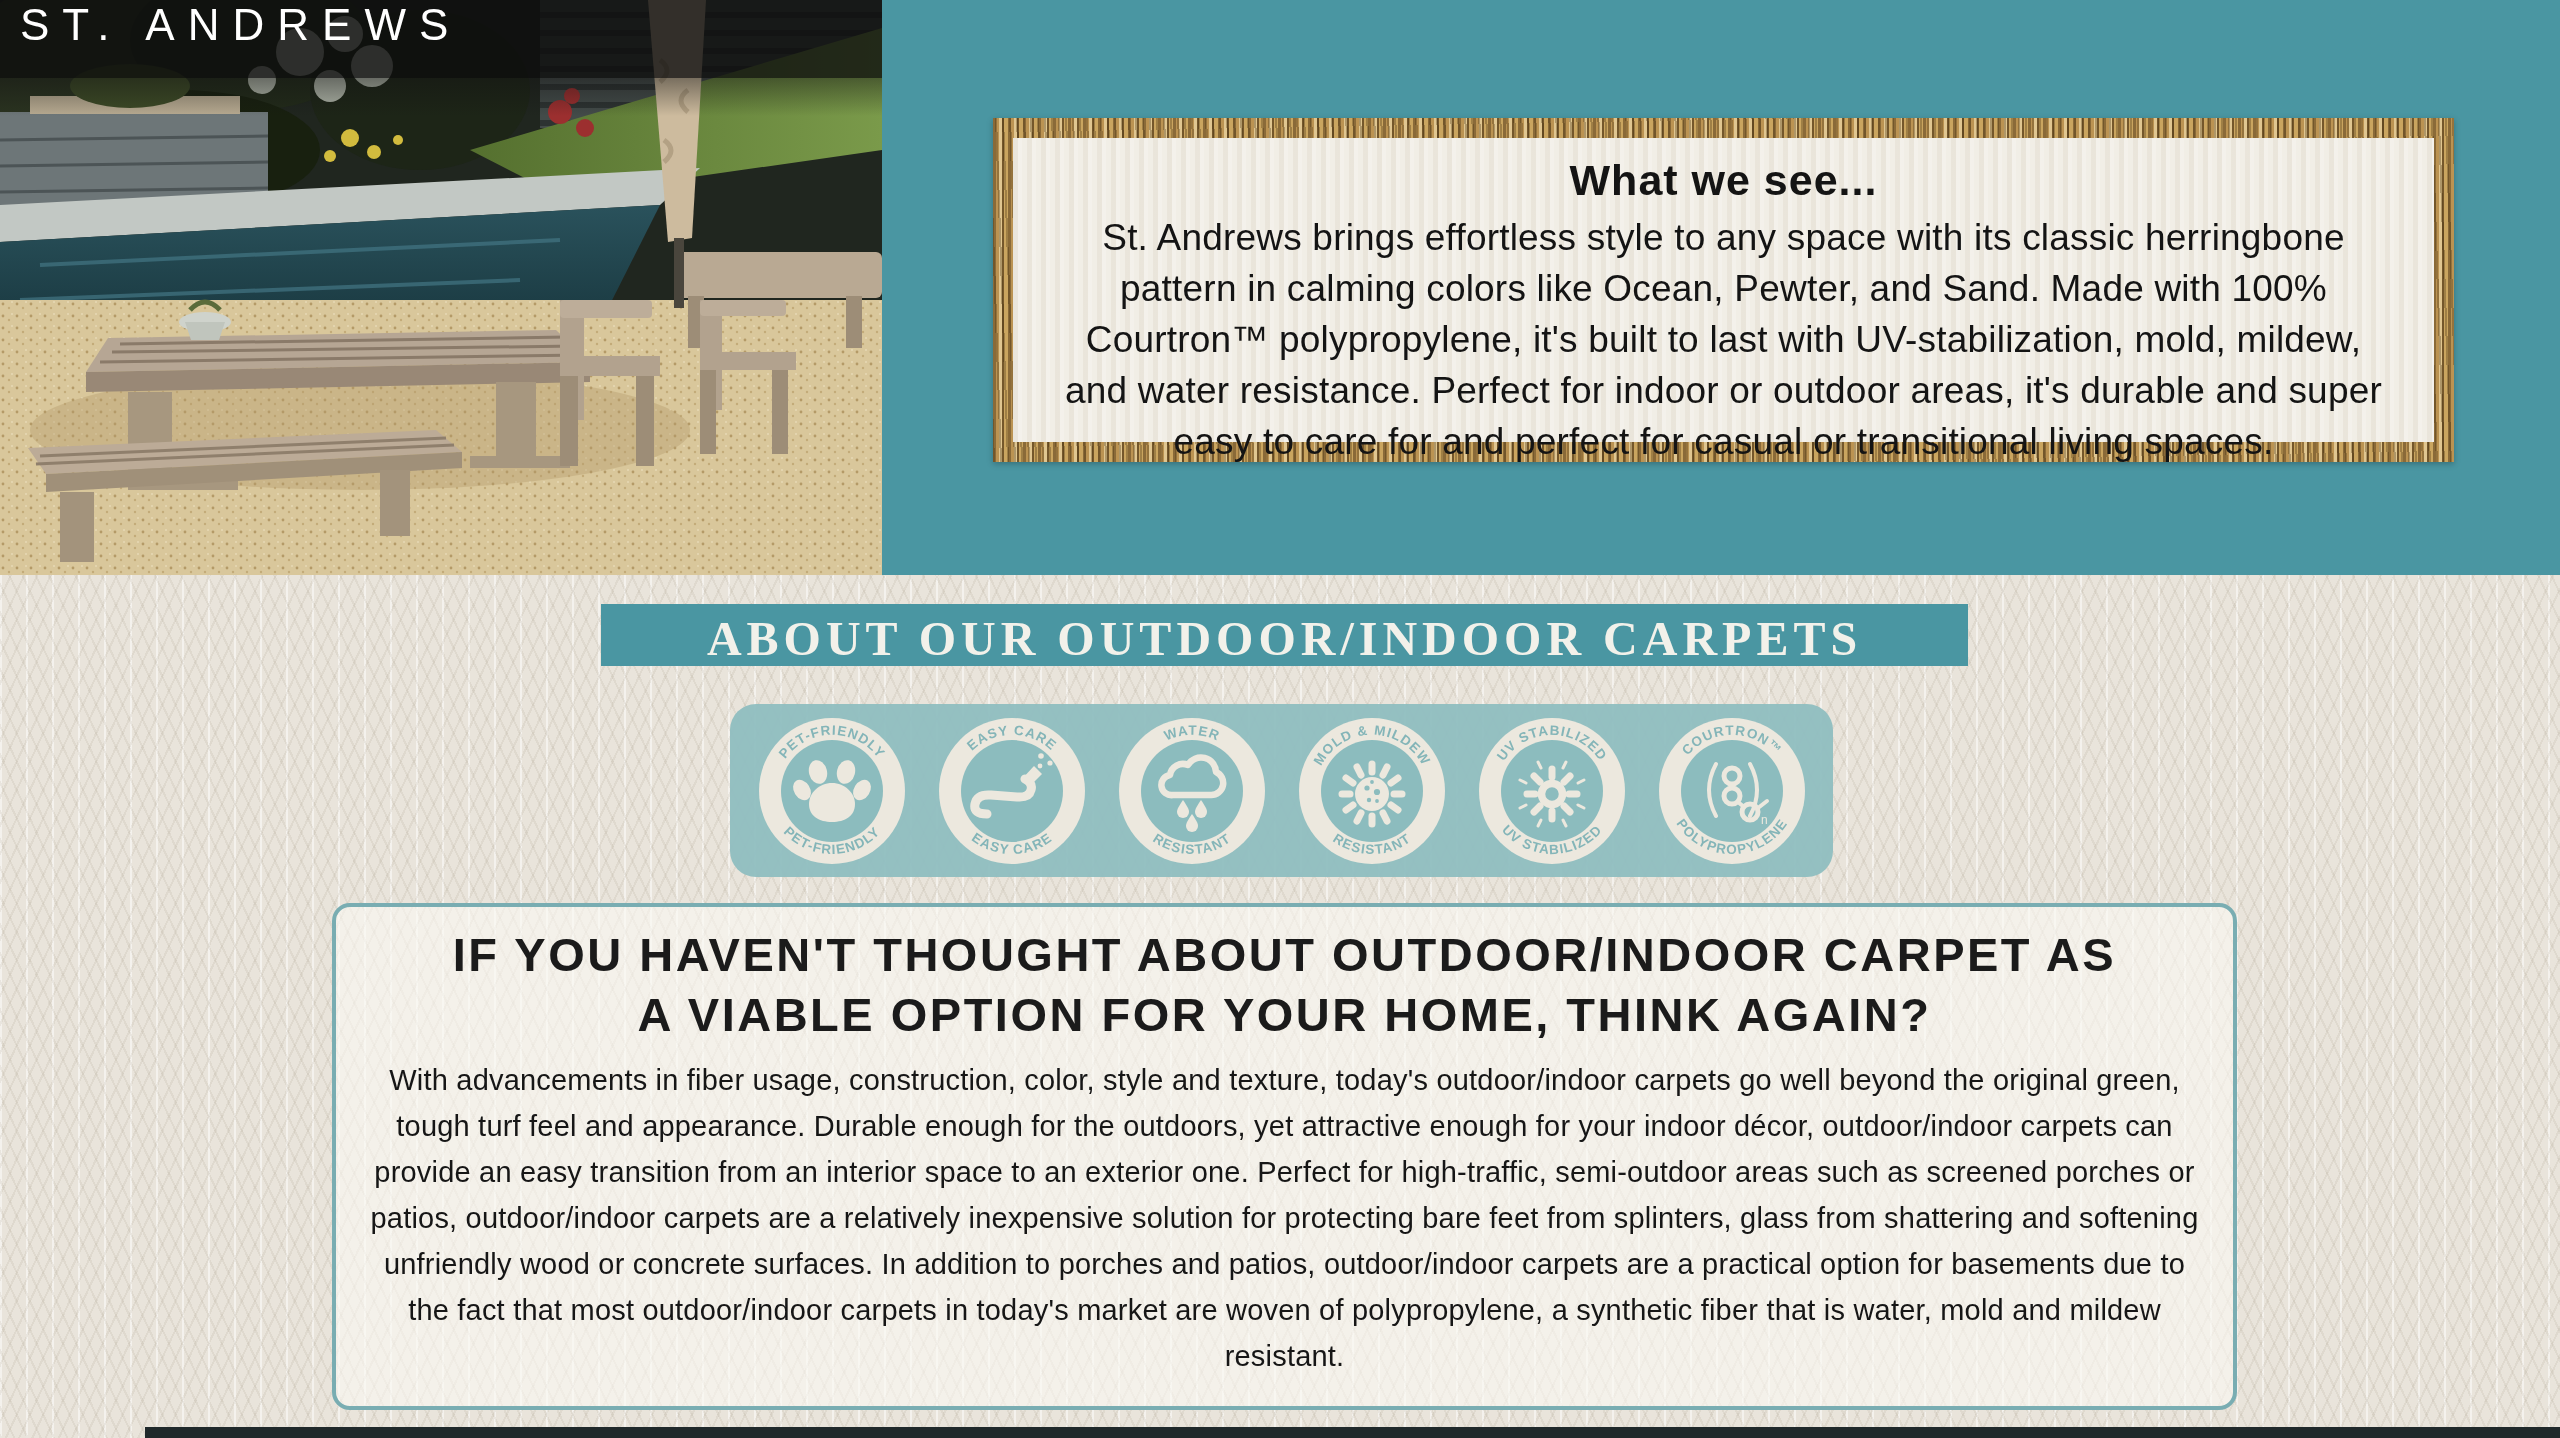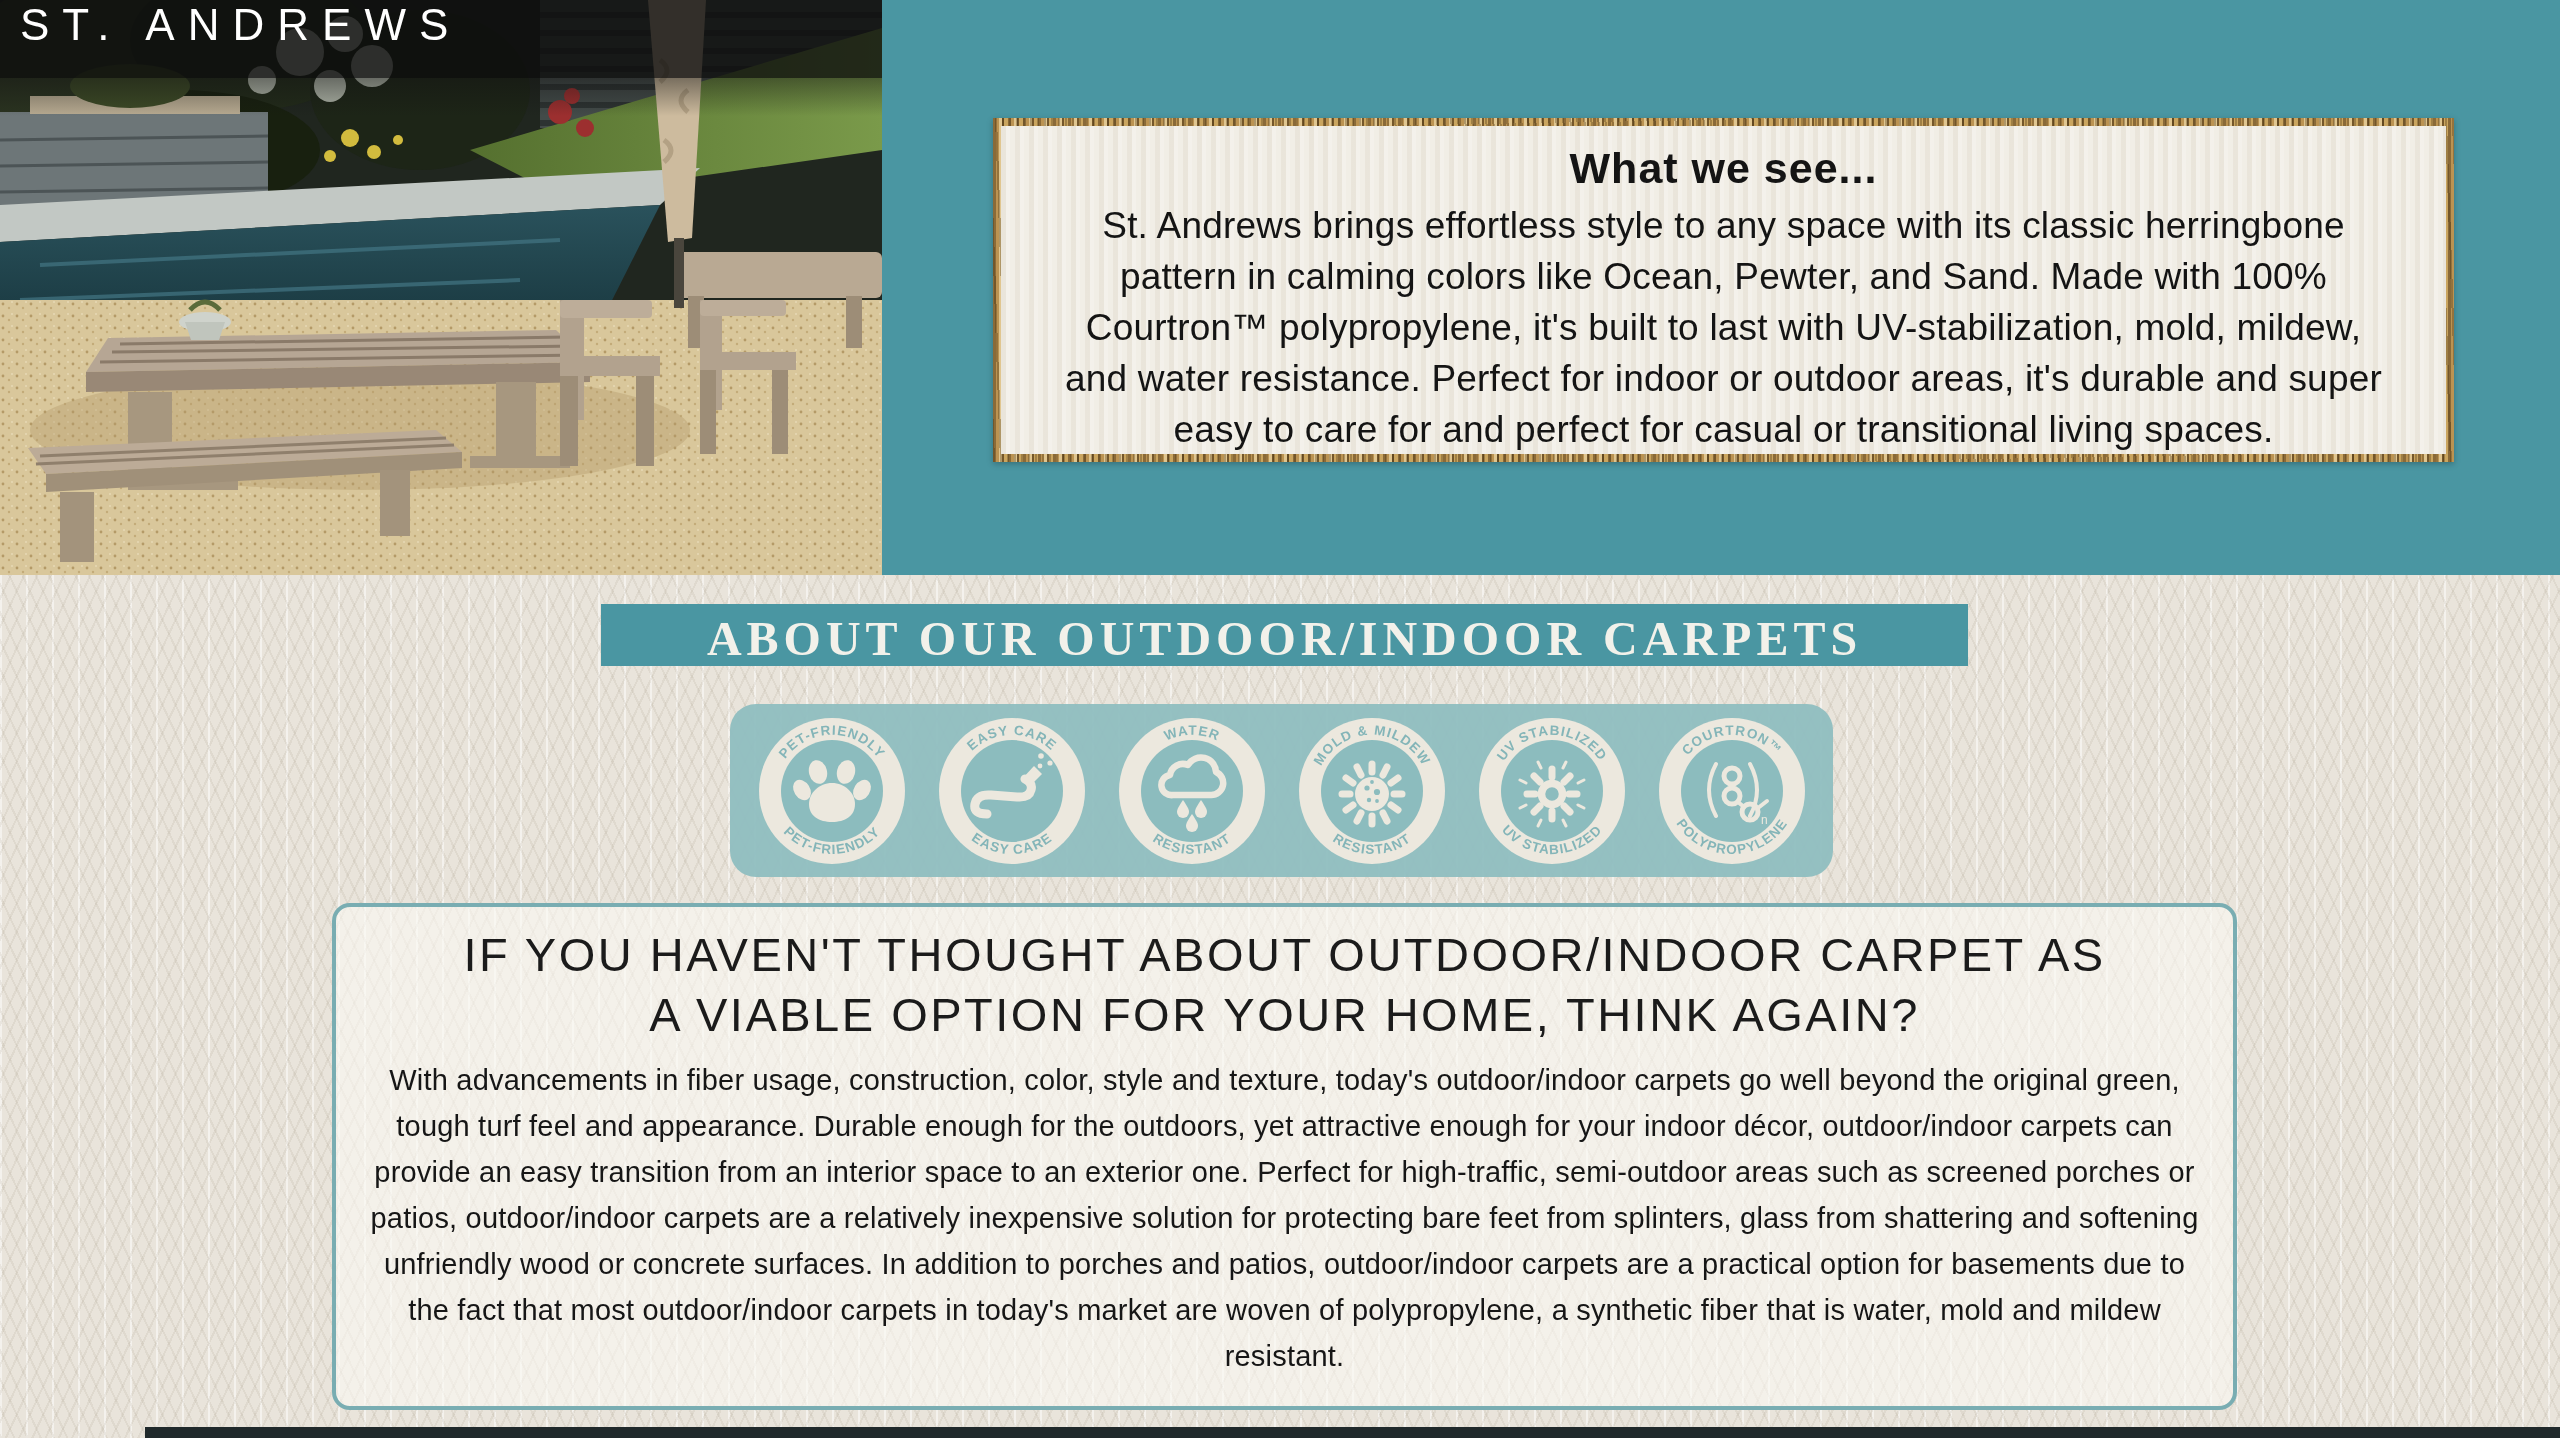--- a/index.html
+++ b/index.html
@@ -21,21 +21,21 @@
     position: absolute; left: 0; top: 0; width: 882px; height: 78px;
     background: rgba(12,12,12,.8); display: flex; padding-left: 20px;
   }
   .title-fade { position: absolute; left: 0; top: 78px; width: 882px; height: 38px;
     background: linear-gradient(rgba(18,18,18,.45), rgba(18,18,18,0)); }
   .hero-title { color: #fff; font-size: 44px; font-weight: 400; letter-spacing: 13px; white-space: nowrap; }
 
   
   .wws-card {
     position: absolute; left: 993px; top: 118px; width: 1461px; height: 344px;
-    padding: 8px;
+    padding: 20px;
     background:
       repeating-linear-gradient(88deg, rgba(60,40,10,.30) 0 2px, transparent 2px 7px),
       repeating-linear-gradient(90deg, #8a6a38 0 3px, #bb9352 3px 6px, #e0c690 6px 9px, #74572b 9px 11px, #caa55f 11px 15px);
     box-shadow: 0 2px 6px rgba(0,0,0,.25);
   }
   .wws-inner {
     width: 100%; height: 100%;
     background:
       repeating-linear-gradient(90deg, rgba(170,150,120,.10) 0 5px, rgba(255,255,255,.20) 5px 9px, transparent 9px 14px),
       #f1eee6;
@@ -63,21 +63,21 @@
   .badge { width: 150px; height: 150px; flex: 0 0 auto; }
   .arcText { font-family: "Liberation Sans", sans-serif; font-weight: 700; font-size: 13.5px; letter-spacing: 1.1px; fill: #84b5b8; }
 
   
   .info-card {
     position: absolute; left: 332px; top: 903px; width: 1905px; height: 507px;
     border: 4px solid #79adb2; border-radius: 18px;
     background: rgba(251,249,244,.58);
     padding: 18px 30px 0; text-align: center; color: #1b1b1b;
   }
-  .info-heading { font-size: 47px; font-weight: 400; letter-spacing: 2.5px; line-height: 60px; }
+  .info-heading { font-size: 47px; font-weight: 700; letter-spacing: 2.5px; line-height: 60px; }
   .info-body { margin: 12px auto 0; max-width: 1845px; font-size: 29px; line-height: 46px; letter-spacing: .2px; color: #161616; }
 
   .next-section-edge { position: absolute; left: 145px; top: 1427px; width: 2415px; height: 11px; background: #20292b; }
 </style>
 </head>
 <body>
 
 <div class="page">
 
   <div class="hero">

